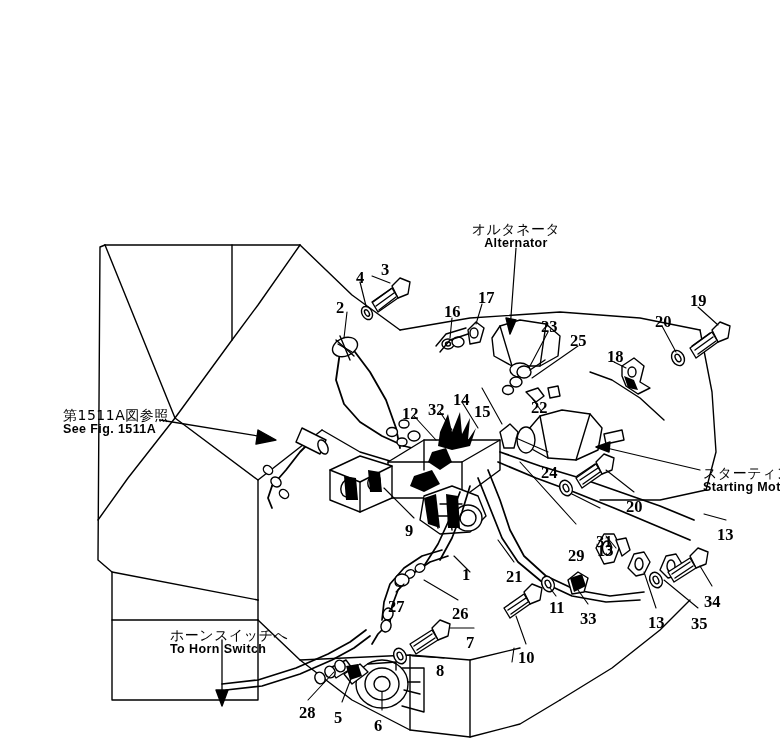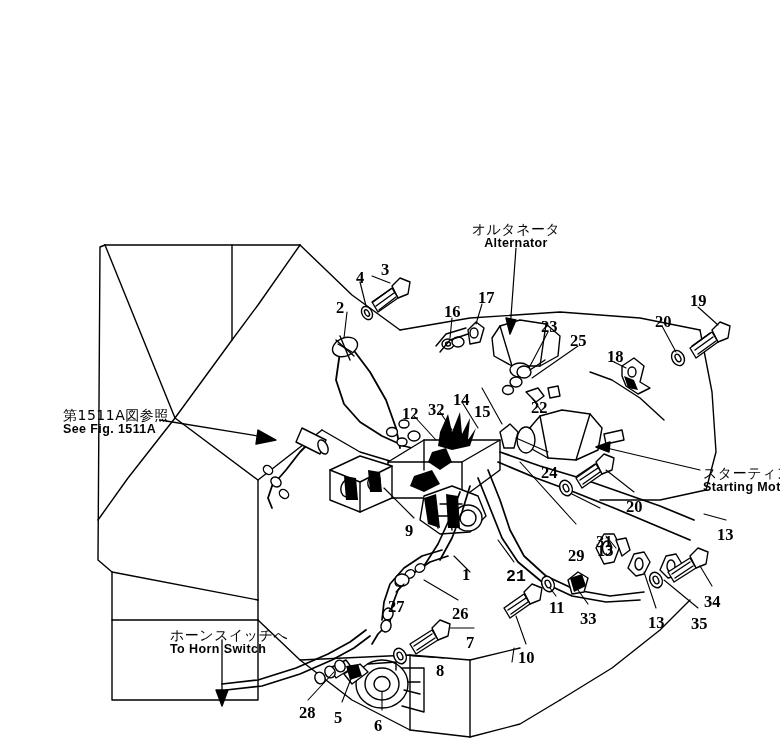--- a/index.html
+++ b/index.html
@@ -411,21 +411,21 @@
       <div class="callout" style="left: 717px; top: 525px;">13</div>
       <div class="callout" style="left: 597px; top: 541px;">13</div>
       <div class="callout" style="left: 648px; top: 613px;">13</div>
       <div class="callout" style="left: 453px; top: 390px;">14</div>
       <div class="callout" style="left: 474px; top: 375px; margin-top: 27px;">15</div>
       <div class="callout" style="left: 444px; top: 302px;">16</div>
       <div class="callout" style="left: 478px; top: 288px; text-align: center;">17</div>
       <div class="callout" style="left: 607px; top: 347px;">18</div>
       <div class="callout" style="left: 690px; top: 291px;">19</div>
       <div class="callout" style="left: 655px; top: 312px;">20</div>
-      <div class="callout" style="left: 506px; top: 567px; font-family: Liberation Mono, monospace;">21</div>
+      <div class="callout" style="left: 506px; top: 567px;">21</div>
       <div class="callout" style="left: 531px; top: 398px;">22</div>
       <div class="callout" style="left: 541px; top: 317px;">23</div>
       <div class="callout" style="left: 541px; top: 463px;">24</div>
       <div class="callout" style="left: 570px; top: 331px;">25</div>
       <div class="callout" style="left: 452px; top: 604px;">26</div>
       <div class="callout" style="left: 388px; top: 597px;">27</div>
       <div class="callout" style="left: 299px; top: 703px;">28</div>
       <div class="callout" style="left: 568px; top: 546px;">29</div>
       <div class="callout" style="left: 626px; top: 497px;">20</div>
       <div class="callout" style="left: 596px; top: 513px; margin-top: 19px;">31</div>

